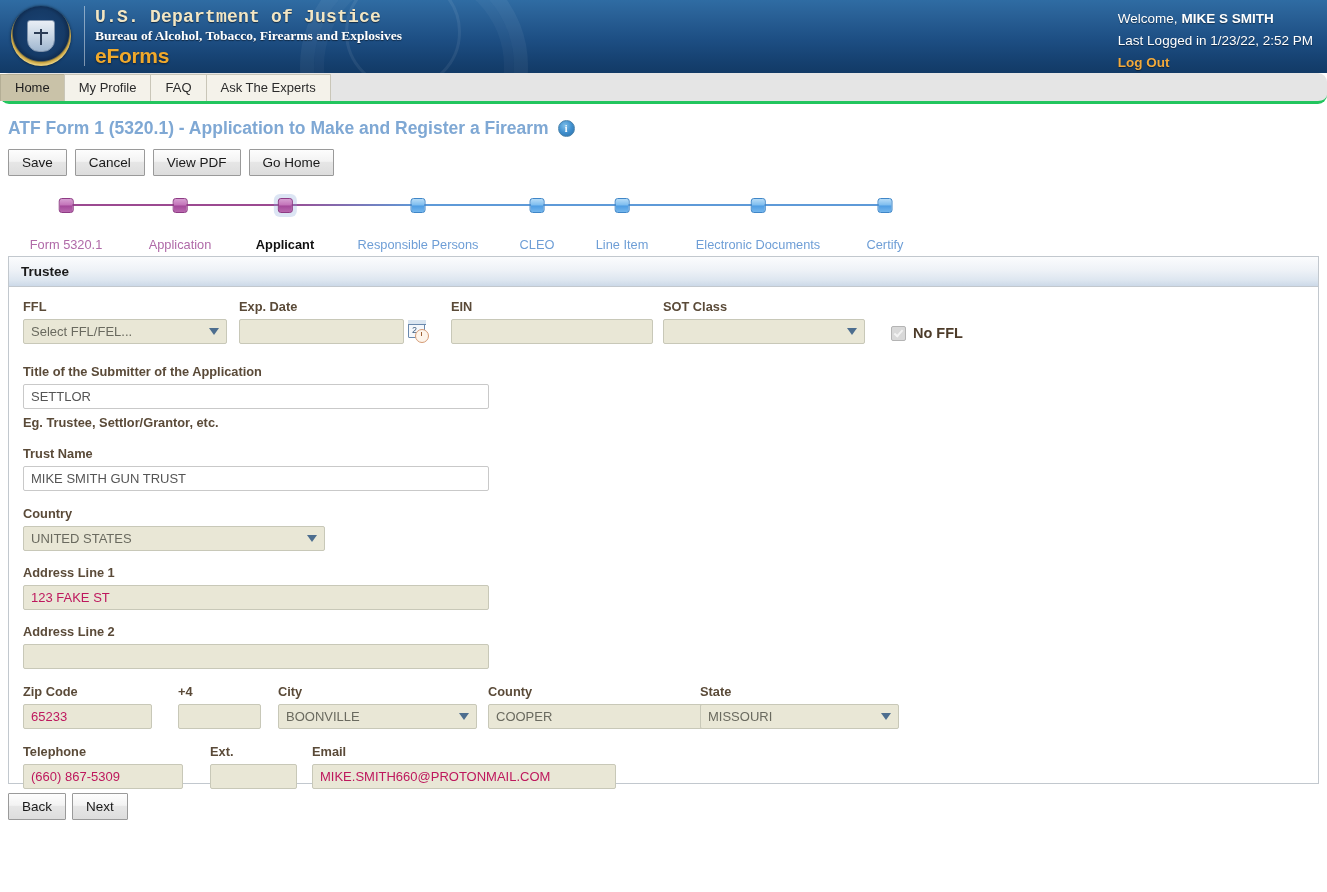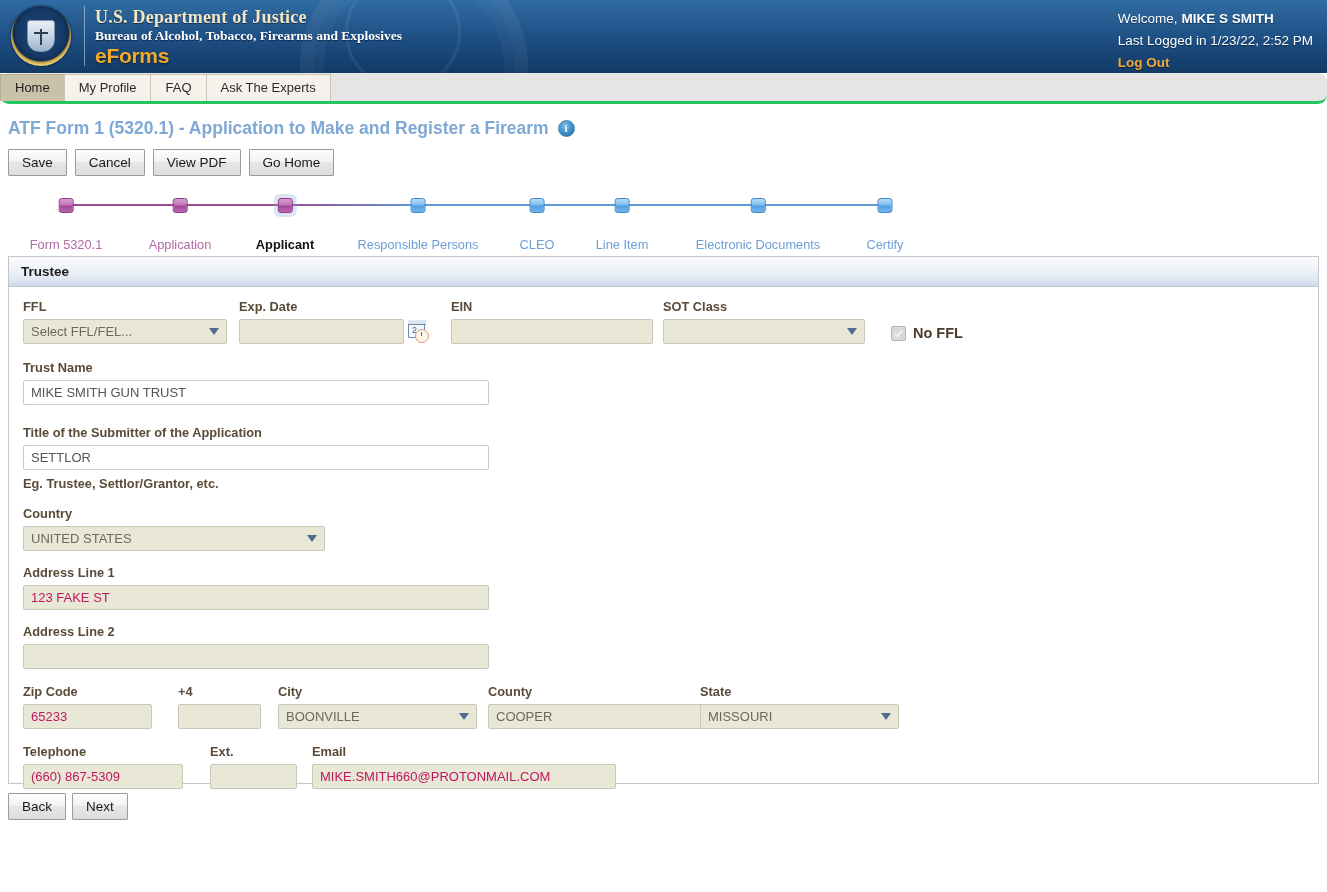--- a/index.html
+++ b/index.html
@@ -94,21 +94,21 @@
     height: 60px;
     background: rgba(255,255,255,0.45);
   }
   .banner-text {
     position: absolute;
     left: 95px;
     top: 7px;
     color: #fff;
   }
   .doj-line {
-    font-family: Liberation Serif, serif;
+    font-family: Liberation Mono, monospace;
     font-size: 18px;
     font-weight: bold;
     color: #f2e6c4;
     letter-spacing: 0.2px;
     line-height: 20px;
     text-shadow: 0 1px 1px rgba(0,0,0,0.5);
   }
   .atf-line {
     font-family: "Liberation Serif", serif;
     font-size: 13.5px;
@@ -565,29 +565,29 @@
           <span class="caret"></span>
         </div>
       </div>
 
       <div class="chk-wrap">
         <span class="chk"></span>
         <span class="chk-label">No FFL</span>
       </div>
     </div>
 
-    <div style="margin-top:16px;">
-      <div class="fld-label">Trust Name</div>
-      <input class="inp white" style="width: 466px;" value="MIKE SMITH GUN TRUST">
-    </div>
-
     <div style="margin-top:20px;">
       <div class="fld-label">Title of the Submitter of the Application</div>
       <input class="inp white" style="width: 466px;" value="SETTLOR">
       <div class="helper-text">Eg. Trustee, Settlor/Grantor, etc.</div>
+    </div>
+
+    <div style="margin-top:16px;">
+      <div class="fld-label">Trust Name</div>
+      <input class="inp white" style="width: 466px;" value="MIKE SMITH GUN TRUST">
     </div>
 
     <div style="margin-top:15px;">
       <div class="fld-label">Country</div>
       <div class="sel" style="width:302px;">
         <span>UNITED STATES</span>
         <span class="caret"></span>
       </div>
     </div>
 

